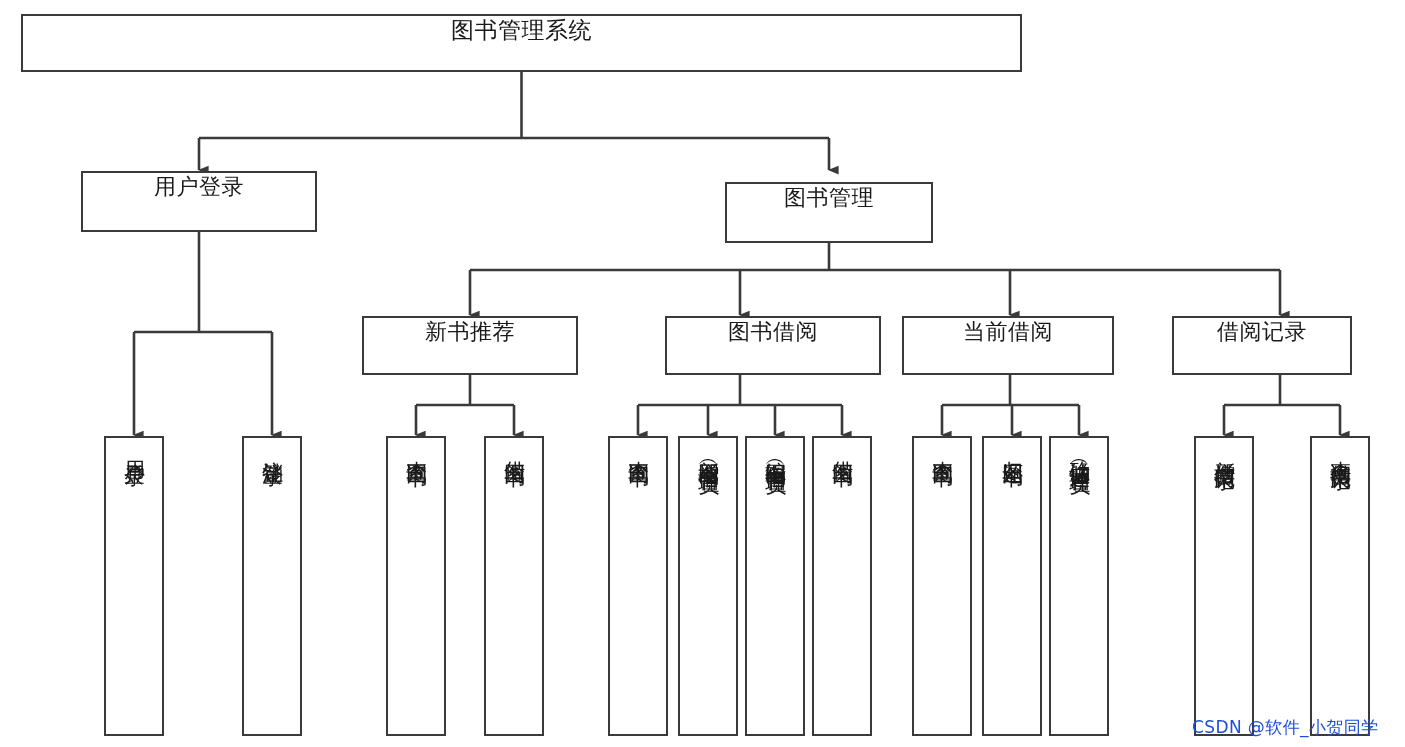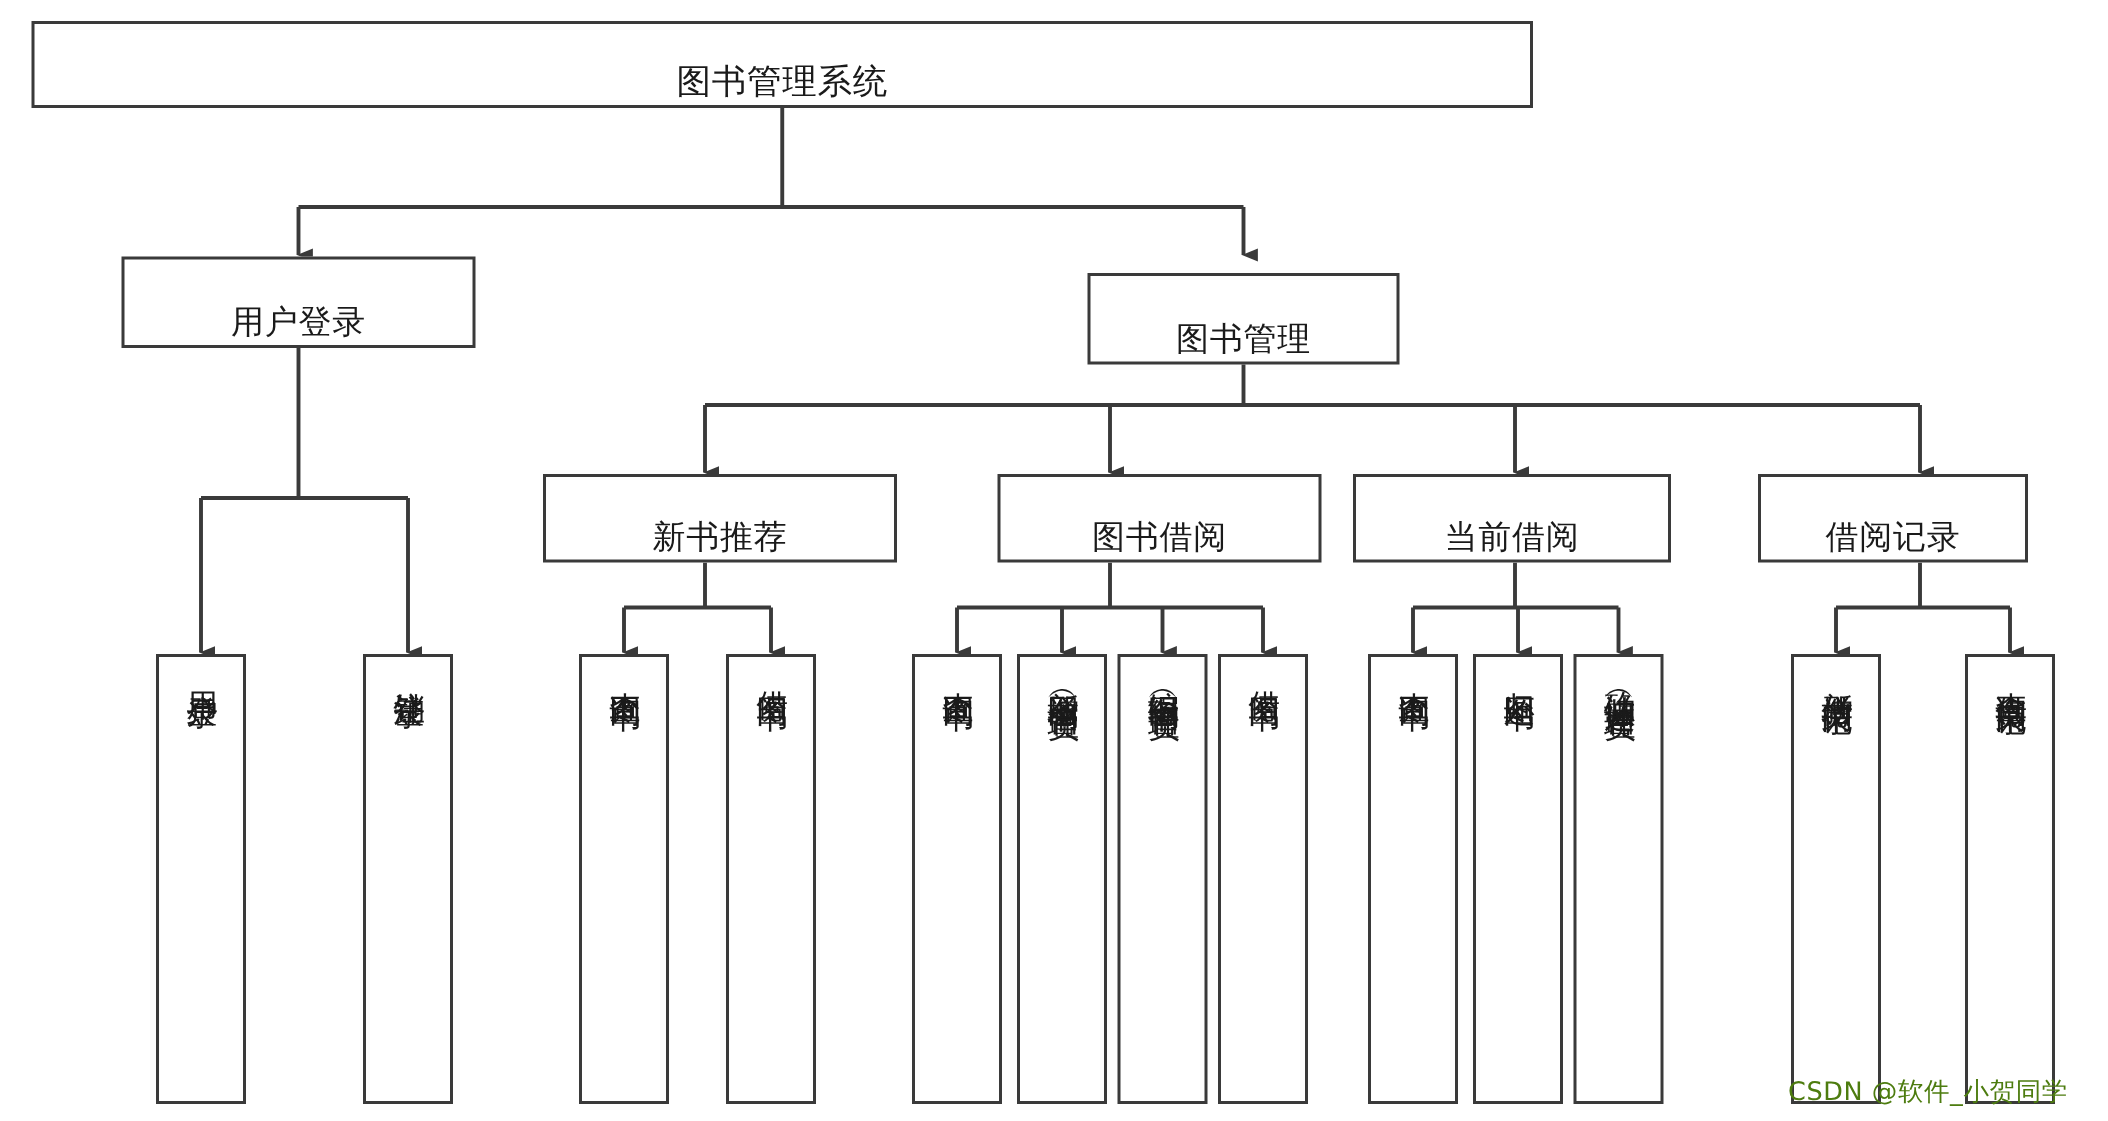--- a/index.html
+++ b/index.html
@@ -26,21 +26,21 @@
     width: 1405px;
     height: 747px;
     pointer-events: none;
   }
   .node {
     position: absolute;
     box-sizing: border-box;
     border: 2px solid #3a3a3a;
     background: #ffffff;
     display: flex;
-    align-items: flex-end;
+    align-items: flex-start;
     justify-content: center;
     color: #1a1a1a;
   }
   .node .label {
     display: block;
     text-align: center;
     line-height: 1.28;
     letter-spacing: 0.5px;
   }
   
@@ -59,21 +59,21 @@
     text-orientation: upright;
     font-size: 21px;
     line-height: 1.12;
     letter-spacing: 2px;
     white-space: nowrap;
   }
   .watermark {
     position: absolute;
     font-family: "DejaVu Sans", "Liberation Sans", sans-serif;
     font-size: 17px;
-    color: #4d7c0f;
+    color: #1d4ed8;
     white-space: nowrap;
     letter-spacing: 0.4px;
   }
 </style>
 </head>
 <body>
 
 <div id="diagram-root">
   <svg class="edges" id="edge-layer" viewBox="0 0 1405 747" xmlns="http://www.w3.org/2000/svg">
     <defs>
@@ -120,21 +120,21 @@
   <div id="node-layer">
       <div class="node horiz root" style="left: 21px; top: 14px; width: 1001px; height: 58px;">
         <span class="label">图书管理系统</span>
       </div>
       <div class="node horiz" style="left: 81px; top: 171px; width: 236px; height: 61px;">
         <span class="label">用户登录</span>
       </div>
       <div class="node horiz" style="left: 711px; top: 182px; width: 208px; height: 61px; margin-left: 14px;">
         <span class="label">图书管理</span>
       </div>
-      <div class="node horiz" style="left: 362px; top: 316px; width: 236px; height: 59px;">
+      <div class="node horiz" style="left: 362px; top: 316px; width: 216px; height: 59px;">
         <span class="label">新书推荐</span>
       </div>
       <div class="node horiz" style="left: 632px; top: 316px; width: 216px; height: 59px; margin-left: 33px;">
         <span class="label">图书借阅</span>
       </div>
       <div class="node horiz" style="left: 902px; top: 316px; width: 212px; height: 59px;">
         <span class="label">当前借阅</span>
       </div>
       <div class="node horiz" style="left: 1172px; top: 316px; width: 180px; height: 59px;">
         <span class="label">借阅记录</span>

